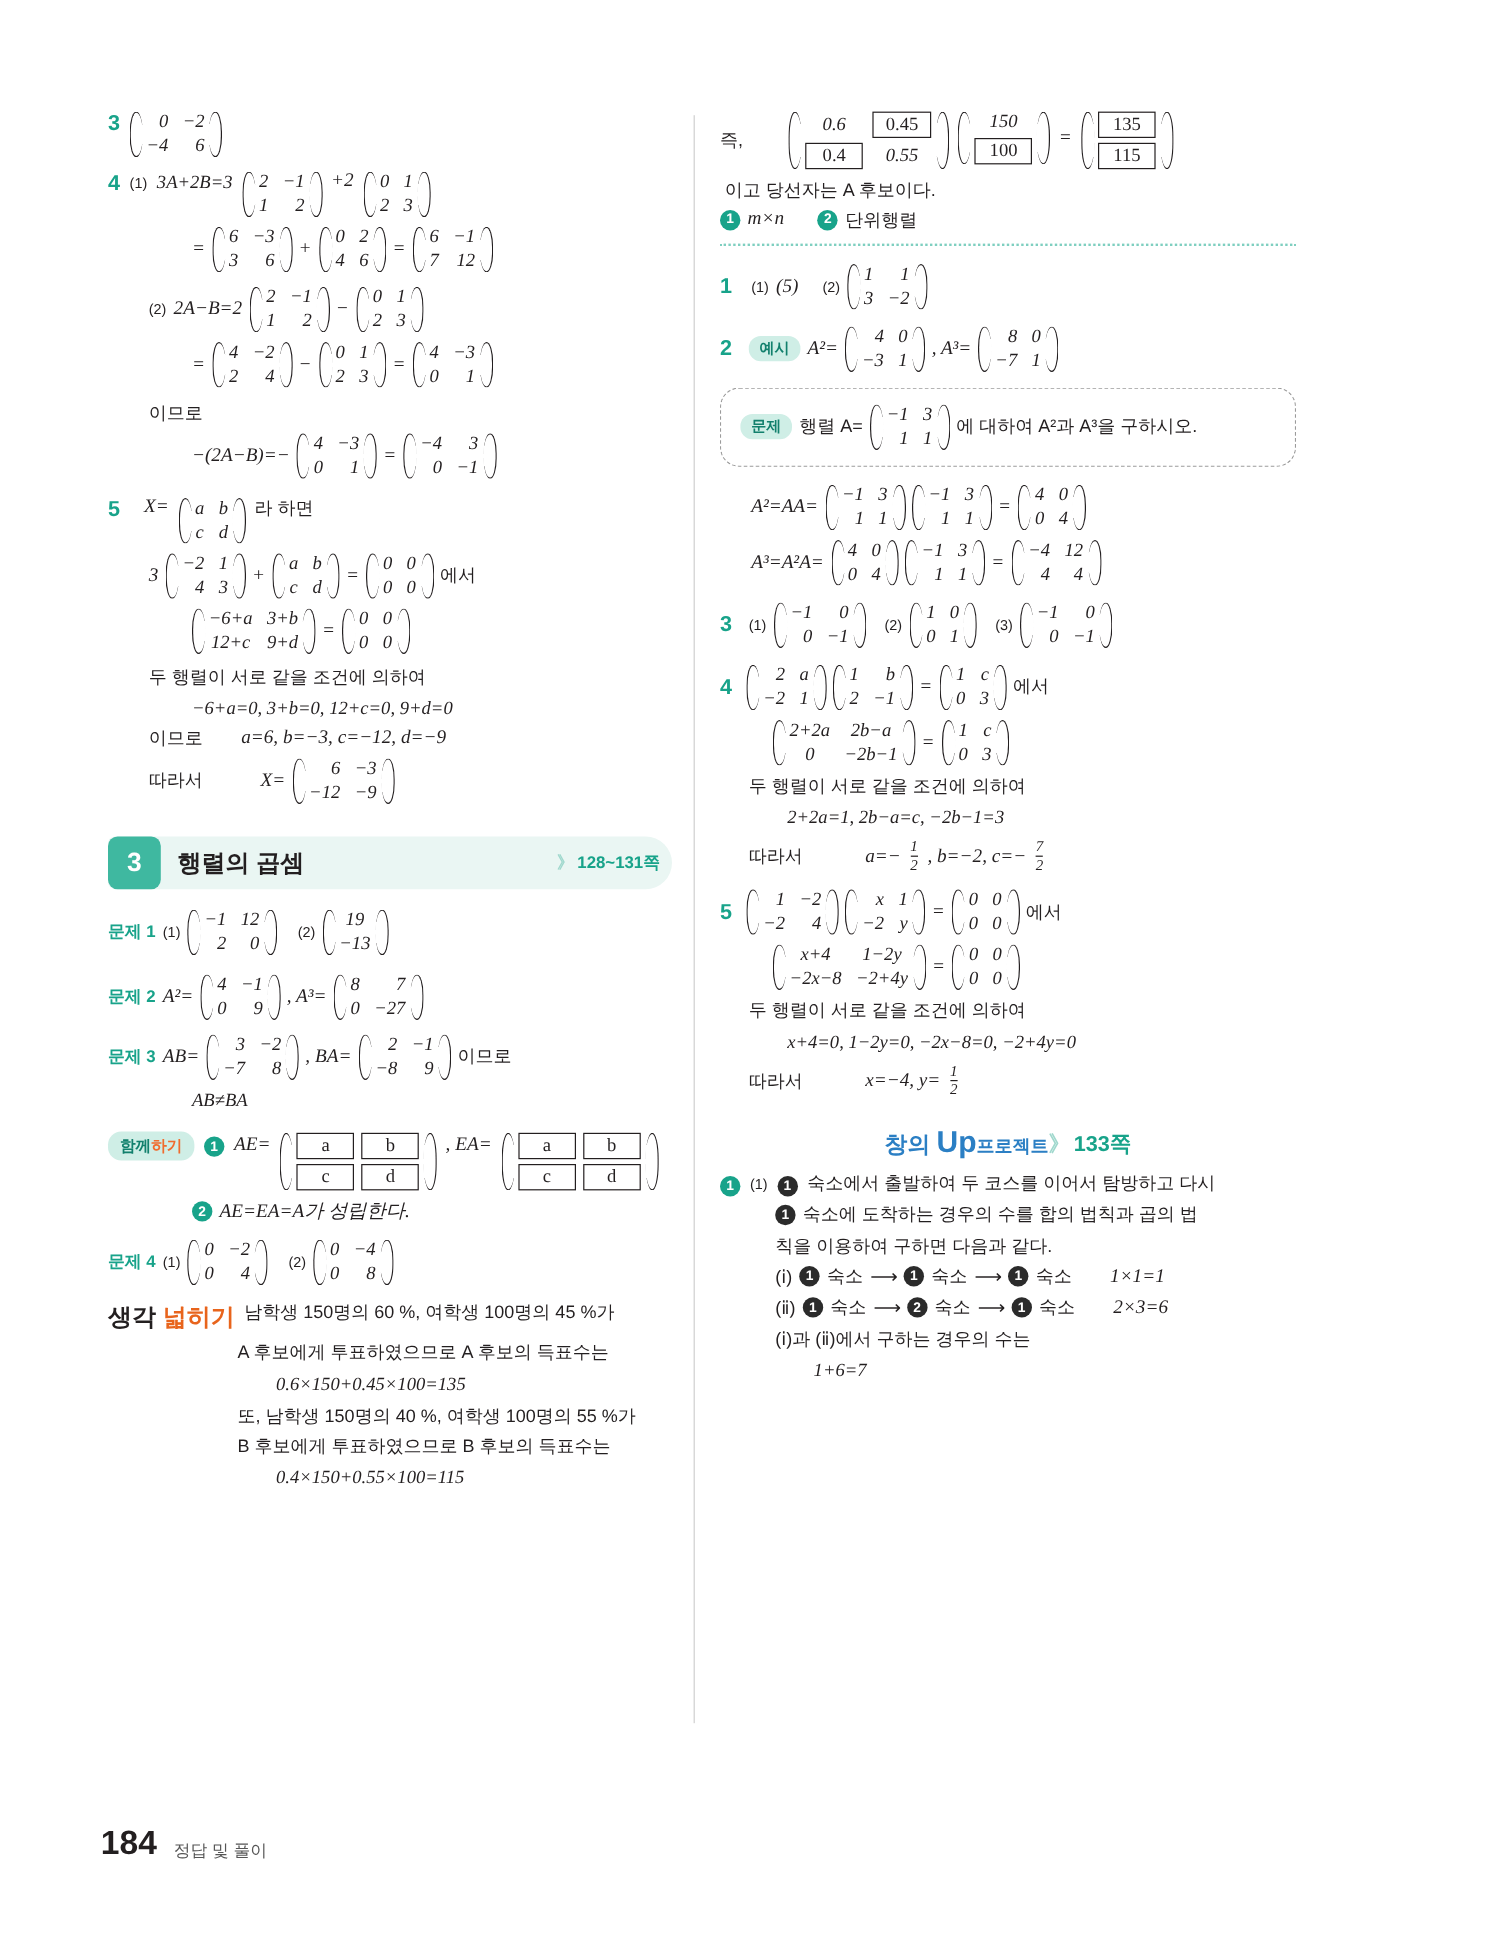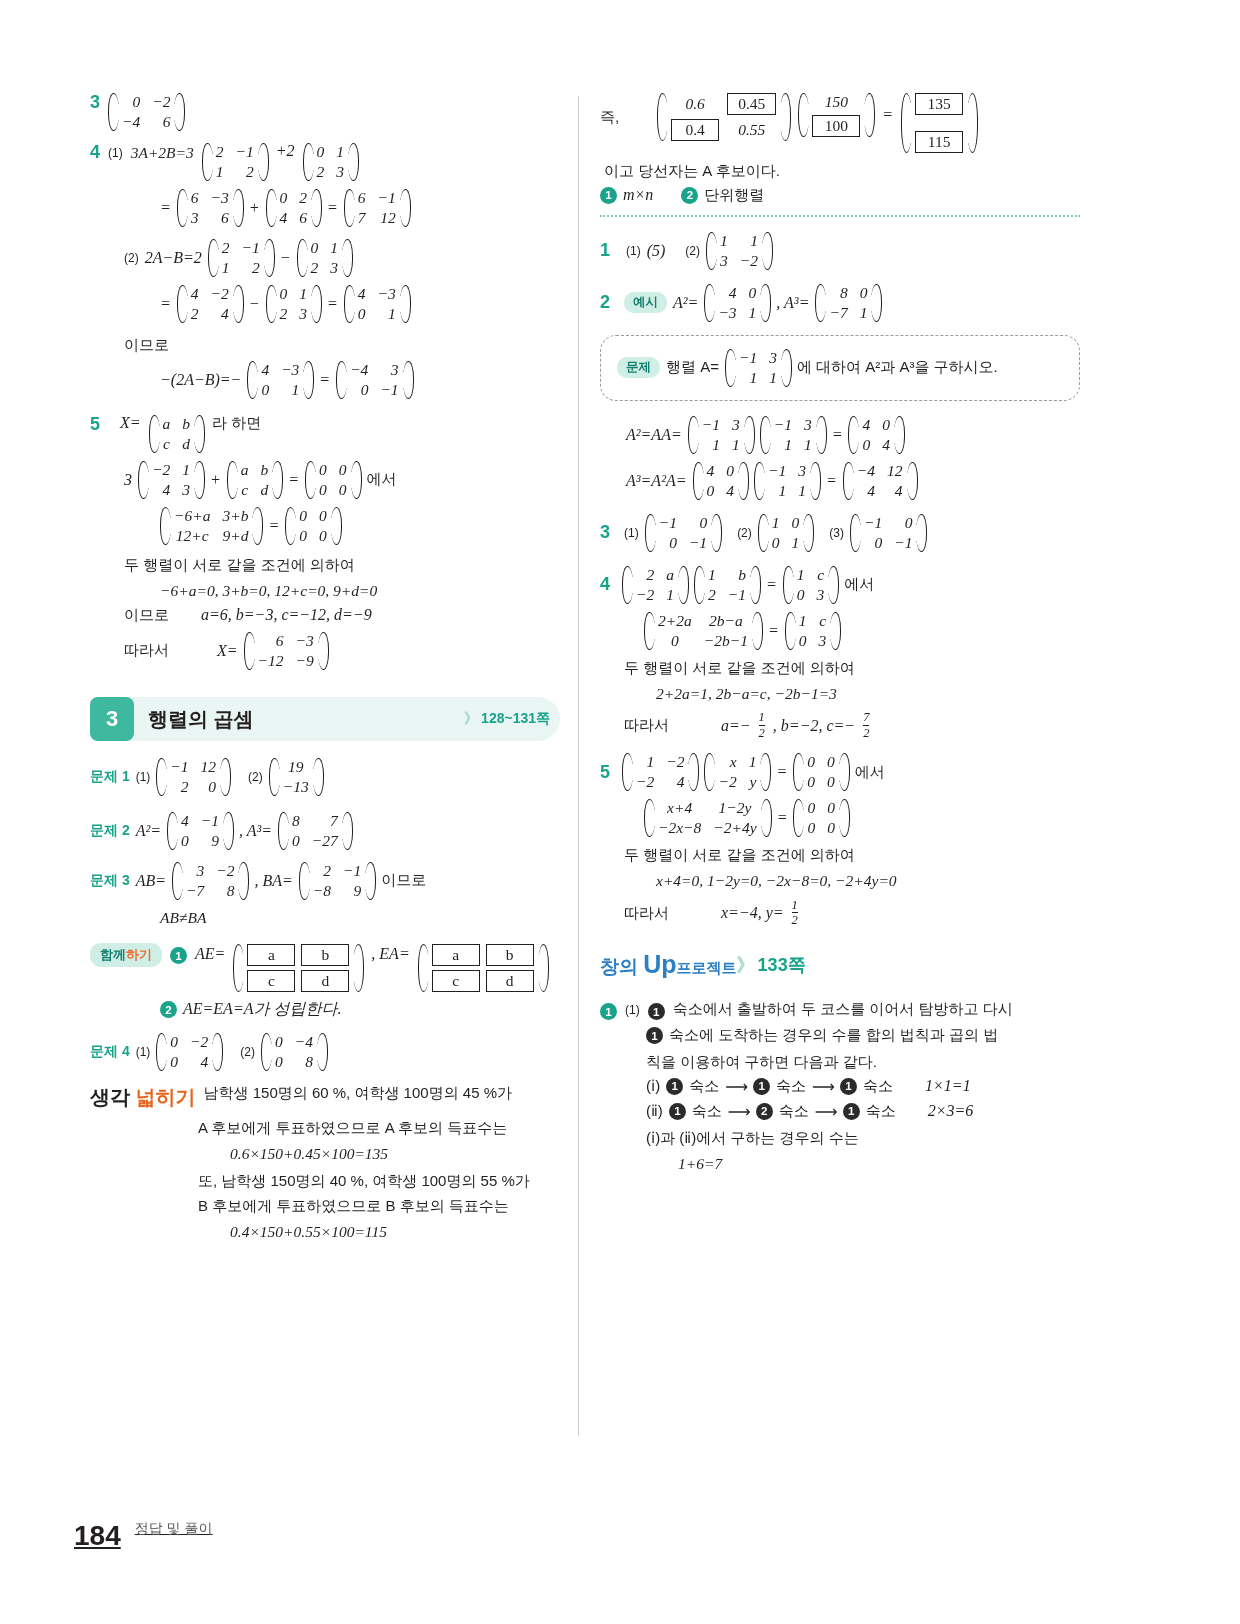--- a/index.html
+++ b/index.html
@@ -147,38 +147,38 @@
   .concept-head .b{color:#231f20;}
   .dashline{
     border-top:2px dotted #7fcfc0;
     margin:10px 0 14px 0;
   }
   .dashbox{
     border:1.6px dashed #9b9b9b;border-radius:16px;
     padding:12px 16px;margin:12px 0 14px 0;text-align:center;
   }
   .proj-head{
-    display:flex;align-items:center;justify-content:flex-start;
-    margin-top:22px;margin-bottom:20px;
+    display:flex;align-items:center;justify-content:center;
+    margin-top:22px;margin-bottom:10px;
   }
   .proj-title{
     font-family:"Liberation Sans",sans-serif;font-weight:bold;
     color:#2b7fc4;font-size:19px;
   }
   .proj-title .up{font-size:25px;color:#2b7fc4;}
   .proj-title .sm{font-size:15px;}
   .proj-pages{
     font-family:"Liberation Sans",sans-serif;font-weight:bold;font-size:18px;color:#18a38a;
   }
   .proj-pages .chev{color:#9fd8cd;letter-spacing:-2px;margin-right:5px;}
 
   
   .footer{
-    position:absolute;left:74px;bottom:72px;
-    display:flex;align-items:flex-start;gap:14px;text-decoration:underline;
+    position:absolute;left:84px;bottom:72px;
+    display:flex;align-items:flex-end;gap:14px;
   }
   .folio{font-family:"Liberation Sans",sans-serif;font-weight:bold;font-size:28px;color:#231f20;}
   .folio-label{font-family:"Liberation Sans",sans-serif;font-size:14px;color:#555;}
 
   .frac{display:inline-flex;flex-direction:column;align-items:center;vertical-align:middle;font-size:12.5px;line-height:1.1;margin:0 2px;}
   .frac .den{border-top:1.2px solid #231f20;padding-top:1px;}
   .arrow{letter-spacing:-1px;}
 </style>
 </head>
 <body>
@@ -632,21 +632,21 @@
         <span class="par"></span>
         <span class="mgrid c1" style="row-gap:4px">
           <span class="cell">150</span>
           <span class="cell boxcell">100</span>
         </span>
         <span class="par r"></span>
       </span>
       <span class="it" style="margin-top:14px">=</span>
       <span class="mat">
         <span class="par"></span>
-        <span class="mgrid c1" style="row-gap:16px">
+        <span class="mgrid c1" style="row-gap:4px">
           <span class="cell boxcell">135</span>
           <span class="cell boxcell">115</span>
         </span>
         <span class="par r"></span>
       </span>
     </div>
     <div class="line ko" style="margin-left:4px;margin-top:6px">이고 당선자는 A 후보이다.</div>
 
     <div class="row">
       <span class="circ">1</span>

